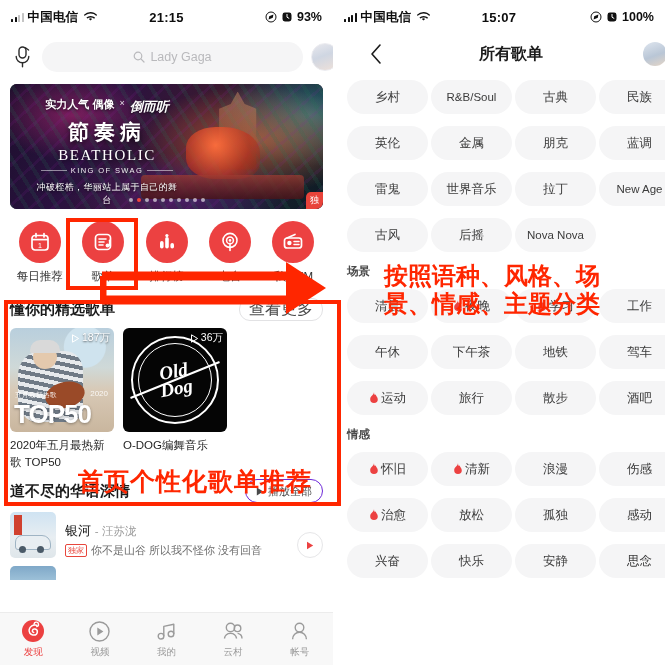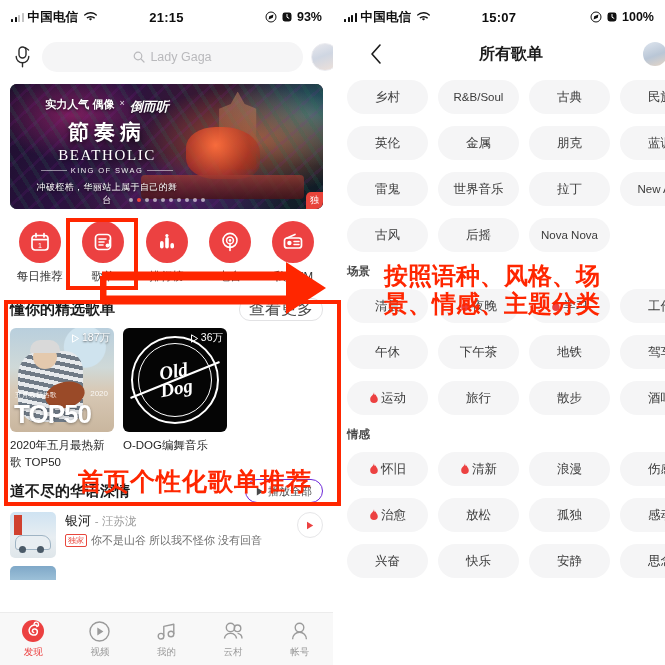--- a/index.html
+++ b/index.html
@@ -147,21 +147,21 @@
     line-height:.92;text-align:center;white-space:pre-line;}
   .c3-slash{position:absolute;left:50%;top:50%;transform:translate(-50%,-50%) rotate(-22deg);
     width:96px;height:2px;background:#fff;}
 
   
   .sec2{padding:8px 10px 0 10px;}
   .sec2head{display:flex;align-items:center;justify-content:space-between;height:26px;}
   .sec2head h3{margin:0;font-size:15px;font-weight:bold;color:#1b1b1b;}
   .playall{border:1px solid #6d28d9;border-radius:12px;height:22px;padding:0 10px;
     display:flex;align-items:center;gap:4px;font-size:11px;color:#4a4a4a;white-space:nowrap;background:#fff;}
-  .songrow{display:flex;align-items:flex-start;gap:9px;margin-top:8px;}
+  .songrow{display:flex;align-items:flex-end;gap:9px;margin-top:8px;}
   .songcover{width:46px;height:46px;border-radius:5px;flex:0 0 auto;overflow:hidden;position:relative;
     background:linear-gradient(180deg,#cfe3f2 0%,#e8eef2 55%,#dfe6ea 100%);}
   .sc-car{position:absolute;left:5px;bottom:8px;width:34px;height:13px;border-radius:7px 9px 3px 3px;background:#e8eef2;border:1px solid #9fb4c4;}
   .sc-w1,.sc-w2{position:absolute;bottom:5px;width:7px;height:7px;border-radius:50%;background:#4a5a68;}
   .sc-w1{left:9px;} .sc-w2{left:27px;}
   .sc-red{position:absolute;left:4px;top:3px;width:8px;height:20px;background:#d0412f;}
   .songinfo{flex:1 1 auto;min-width:0;}
   .songtitle{font-size:13px;color:#111;}
   .songtitle .ar{color:#9b9b9b;font-size:11.5px;}
   .songsub{margin-top:3px;font-size:11px;color:#6d6d6d;display:flex;align-items:center;gap:4px;}
@@ -181,21 +181,21 @@
 
   
   .navbar{height:40px;display:flex;align-items:center;padding:0 12px;box-sizing:border-box;position:relative;margin-left:24px;}
   .backbtn{width:22px;height:22px;display:flex;align-items:center;}
   .navtitle{position:absolute;left:0;right:0;text-align:center;font-size:16px;font-weight:bold;color:#1b1b1b;pointer-events:none;}
   .navavatar{margin-left:auto;width:24px;height:24px;border-radius:50%;
     background:linear-gradient(160deg,#dfe6ef,#b9c6d6 55%,#e6d6c6);z-index:2;margin-right:-14px;}
 
   
   .taglist{padding:6px 0 0 0;}
-  .tagrow{display:flex;gap:10px;padding:0 14px;margin-bottom:12px;}
+  .tagrow{display:flex;gap:3px;padding:0 14px;margin-bottom:12px;}
   .tag{
     width:81px;height:34px;flex:0 0 auto;border-radius:17px;background:#f5f5f6;
     display:flex;align-items:center;justify-content:center;gap:2px;
     font-size:12.5px;color:#3b3b3b;box-sizing:border-box;
   }
   .tag.en{font-size:11.5px;}
   .flame{flex:0 0 auto;}
   .grouplabel{font-size:11.5px;color:#4a4a4a;font-weight:bold;padding:0 14px;margin:2px 0 10px 0;}
 
   

